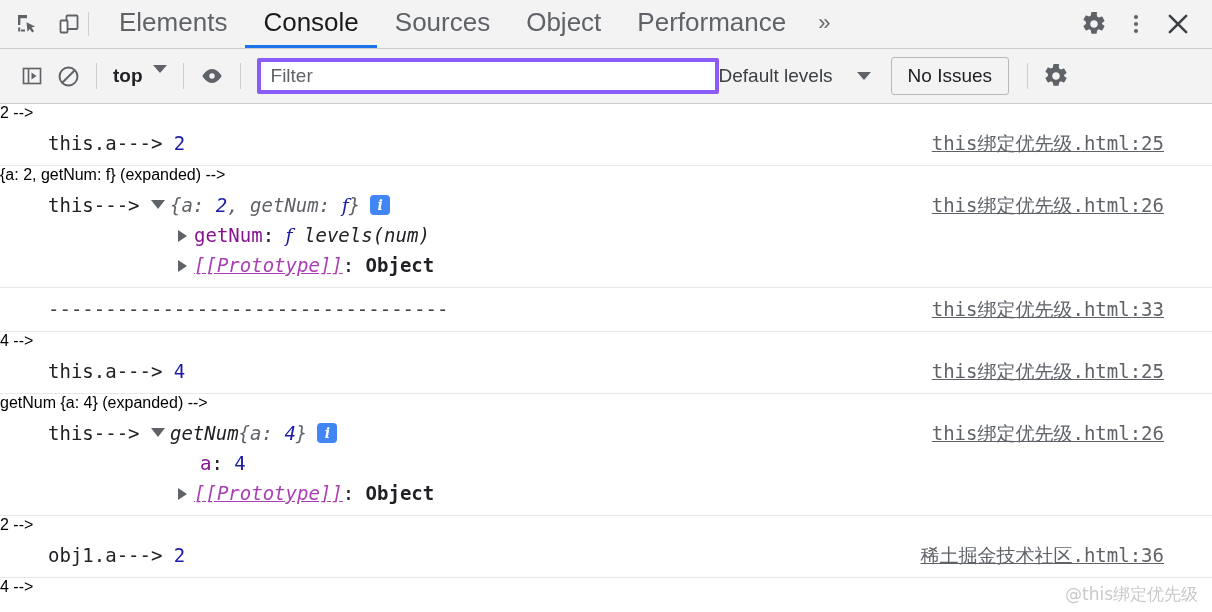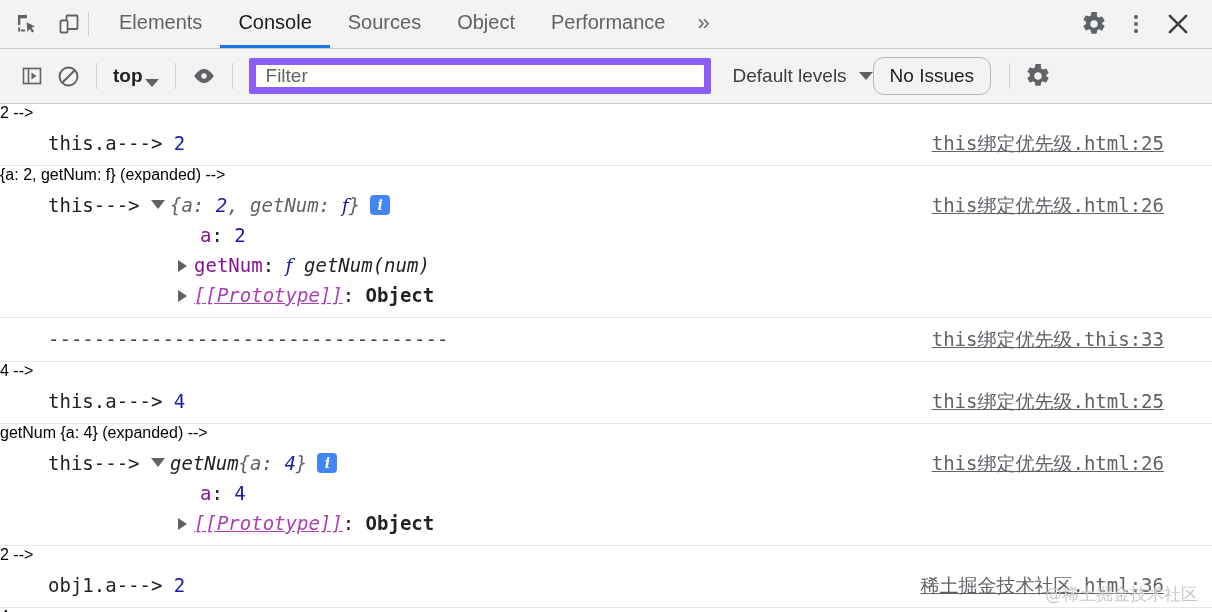--- a/index.html
+++ b/index.html
@@ -18,21 +18,21 @@
     border-bottom:1px solid #cdcdcd;
     display:flex; align-items:stretch;
     position:relative;
   }
   .tb-icons{ display:flex; align-items:center; padding:0 6px 0 14px; gap:16px; }
   .tb-icon{ width:26px; height:26px; display:flex; align-items:center; justify-content:center; cursor:pointer; }
   .vsep{ width:1px; background:#cfcfcf; margin:12px 0; }
   .tabs{ display:flex; align-items:stretch; margin-left:12px; }
   .tab{
     display:flex; align-items:center; padding:0 18px;
-    font-size:20px; color:#5f6368; cursor:pointer;
+    font-size:26px; color:#5f6368; cursor:pointer;
     border-bottom:3px solid transparent; box-sizing:border-box;
     white-space:nowrap;
   }
   .tab.active{ color:#1a1a1a; border-bottom-color:#1a73e8; }
   .tab.more{ color:#6b6b6b; font-size:22px; padding:0 14px; }
   .tb-right{ margin-left:auto; display:flex; align-items:center; gap:2px; padding-right:14px; }
   .tb-right .vsep{ margin:12px 10px; }
   .rbtn{ width:40px; height:40px; display:flex; align-items:center; justify-content:center; cursor:pointer; }
 
   
@@ -40,39 +40,39 @@
     height:55px; box-sizing:border-box;
     background:#f3f3f3;
     border-bottom:1px solid #cdcdcd;
     display:flex; align-items:center;
     padding:0 12px 0 14px;
     gap:0;
   }
   .ct-btn{ width:36px; height:36px; display:flex; align-items:center; justify-content:center; cursor:pointer; }
   .ct-sep{ width:1px; height:26px; background:#cfcfcf; margin:0 10px; }
   .ctx-select{
-    display:flex; align-items:flex-end; gap:2px; cursor:pointer;
+    display:flex; align-items:flex-start; gap:10px; cursor:pointer;
     font-size:19px; color:#202124; padding:0 6px; font-weight:bold;
   }
   .caret{ width:0;height:0;border-left:7px solid transparent;border-right:7px solid transparent;border-top:8px solid #5f6368; }
   .filter-input{
     flex:0 0 auto; width:462px; height:36px; box-sizing:border-box;
-    background:#fff; border:7px solid #8b5cf6; border-radius:2px;
+    background:#fff; border:4px solid #8b5cf6; border-radius:2px;
     font-size:19px; color:#202124; padding:2px 10px;
     font-family:"Liberation Sans", sans-serif;
     margin-left:6px;
   }
   .filter-input::placeholder{ color:#5f6368; }
   .levels{
-    display:flex; align-items:center; gap:12px; cursor:pointer;
-    font-size:19px; color:#3c4043; margin-left:22px;text-align:right;
+    display:flex; align-items:center; gap:24px; cursor:pointer;
+    font-size:19px; color:#3c4043; text-align:right;
   }
   .issues-btn{
-    height:36px; display:flex; align-items:center;
-    padding:0 16px; border:1px solid #b8b8b8; border-radius:11px;
+    margin-left:20px; height:36px; display:flex; align-items:center;
+    padding:0 16px; border:1px solid #b8b8b8; border-radius:3px;
     background:#f3f3f3; font-size:19px; color:#202124; cursor:pointer;
     white-space:nowrap;
   }
   .ct-gear{ margin-left:18px; }
 
   
   .console-body{ position:relative; background:#fff; }
   .msg{
     position:relative;
     border-bottom:1px solid #e8e8e8;
@@ -234,29 +234,28 @@
 
    {a: 2, getNum: f} (expanded) --&gt;
   <div class="msg">
     <span class="src">this绑定优先级.html:26</span>
     <div class="objline">
       <span class="txt">this---&gt; </span>
         <span class="arrow-down"></span>
         <span class="preview"><span>{</span><span>a</span><span>: </span><span class="num">2</span><span>, </span><span>getNum</span><span>: </span><span class="fn-f">f</span><span>}</span></span>
         <span class="info-icon">i</span>
     </div>
-    <div class="prop-row"><span class="ind1"></span><span class="pname">a</span><span>: </span><span class="num">2</span></div>
-    <div class="prop-row"><span class="ind1" style="width:130px"></span><span class="arrow-right"></span><span class="pname">getNum</span><span>: </span><span class="fn-f">f</span> <span class="fn-sig">getNum(num)</span></div>
+    <div class="prop-row"><span class="ind1" style="width:130px"></span><span class="arrow-right"></span><span class="pname">getNum</span><span>: </span><span class="fn-f">f</span> <span class="fn-sig">levels(num)</span></div>
     <div class="prop-row"><span class="ind1" style="width:130px"></span><span class="arrow-right"></span><span class="pname-i">[[Prototype]]</span><span>: </span><span class="pval">Object</span></div>
   </div>
 
   
   <div class="msg">
     <span class="txt dashes">-----------------------------------</span>
-    <span class="src">this绑定优先级.this:33</span>
+    <span class="src">this绑定优先级.html:33</span>
   </div>
 
    4 --&gt;
   <div class="msg">
     <span class="txt">this.a---&gt; </span><span class="num">4</span>
     <span class="src">this绑定优先级.html:25</span>
   </div>
 
    getNum {a: 4} (expanded) --&gt;
   <div class="msg">
@@ -278,13 +277,13 @@
     <span class="src">稀土掘金技术社区.html:36</span>
   </div>
 
    4 --&gt;
   
 
   
   
 </div>
 
-<div class="watermark">@稀土掘金技术社区</div>
+<div class="watermark">@this绑定优先级</div>
 
 </body></html>

